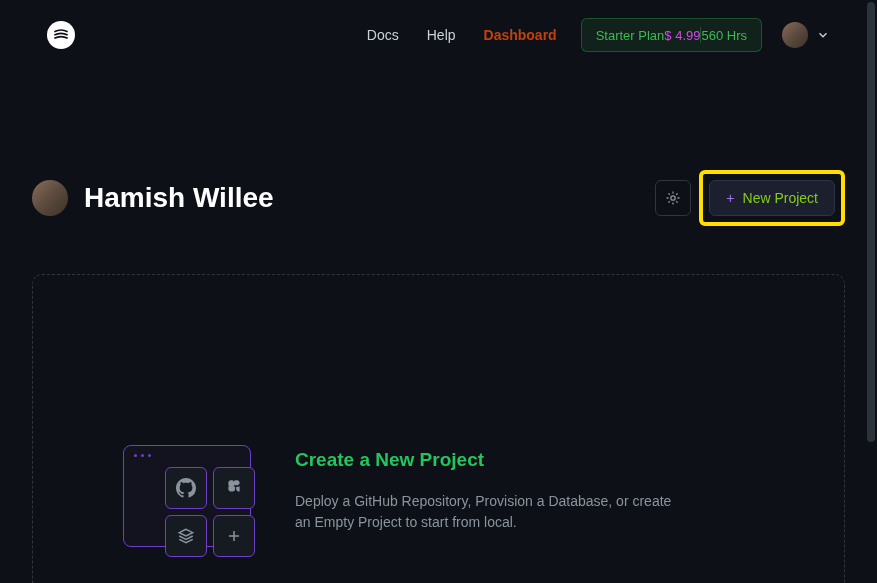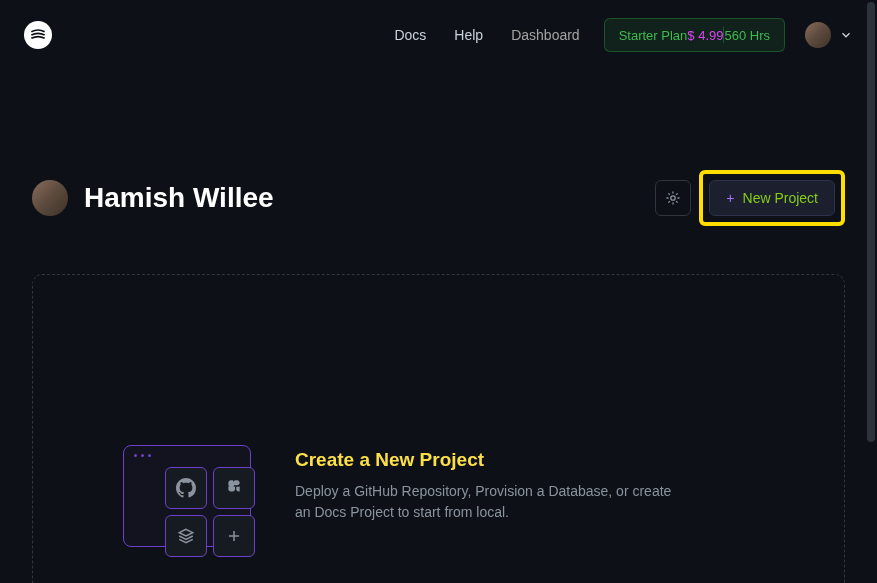--- a/index.html
+++ b/index.html
@@ -12,21 +12,21 @@
       color: #e6edf3;
       font-family: -apple-system, BlinkMacSystemFont, "Segoe UI", Helvetica, Arial, sans-serif;
       width: 877px;
       height: 583px;
       overflow: hidden;
       position: relative;
     }
     .topbar {
       display: flex;
       align-items: center;
-      padding: 16px 24px;
+      padding: 16px 47px;
       height: 70px;
     }
     .logo {
       width: 28px;
       height: 28px;
       border-radius: 50%;
       background: #fff;
       display: flex;
       align-items: center;
       justify-content: center;
@@ -42,22 +42,22 @@
       margin-left: auto;
       margin-right: 24px;
     }
     .nav-link {
       color: #c9d1d9;
       font-size: 14px;
       font-weight: 500;
       cursor: pointer;
     }
     .nav-link.active {
-      color: #a3a3a3;
-      font-weight: 400;
+      color: #c2410c;
+      font-weight: 700;
     }
     .plan-badge {
       display: flex;
       align-items: center;
       gap: 0;
       background: rgba(35, 134, 54, 0.15);
       border: 1px solid rgba(46, 160, 67, 0.4);
       border-radius: 6px;
       padding: 8px 14px;
       font-size: 13px;
@@ -219,22 +219,22 @@
       align-items: center;
       justify-content: center;
       color: #8b949e;
     }
     .empty-text {
       padding-top: 4px;
     }
     .empty-title {
       font-size: 19px;
       font-weight: 600;
-      color: #fde047;
-      margin-bottom: 10px;
+      color: #22c55e;
+      margin-bottom: 20px;
     }
     .empty-desc {
       font-size: 14px;
       color: #8b949e;
       line-height: 1.5;
       max-width: 380px;
     }
     .scrollbar {
       position: absolute;
       right: 2px;
@@ -324,18 +324,18 @@
         </div>
         <div class="illus-icon-box">
           <svg width="16" height="16" viewBox="0 0 16 16" fill="none" stroke="currentColor" stroke-width="1.5">
             <path d="M8 3v10M3 8h10"></path>
           </svg>
         </div>
       </div>
     </div>
     <div class="empty-text">
       <h2 class="empty-title">Create a New Project</h2>
-      <p class="empty-desc">Deploy a GitHub Repository, Provision a Database, or create an Docs Project to start from local.</p>
+      <p class="empty-desc">Deploy a GitHub Repository, Provision a Database, or create an Empty Project to start from local.</p>
     </div>
   </div>
 </div>
 
 <div class="scrollbar"></div>
 
 </body></html>

